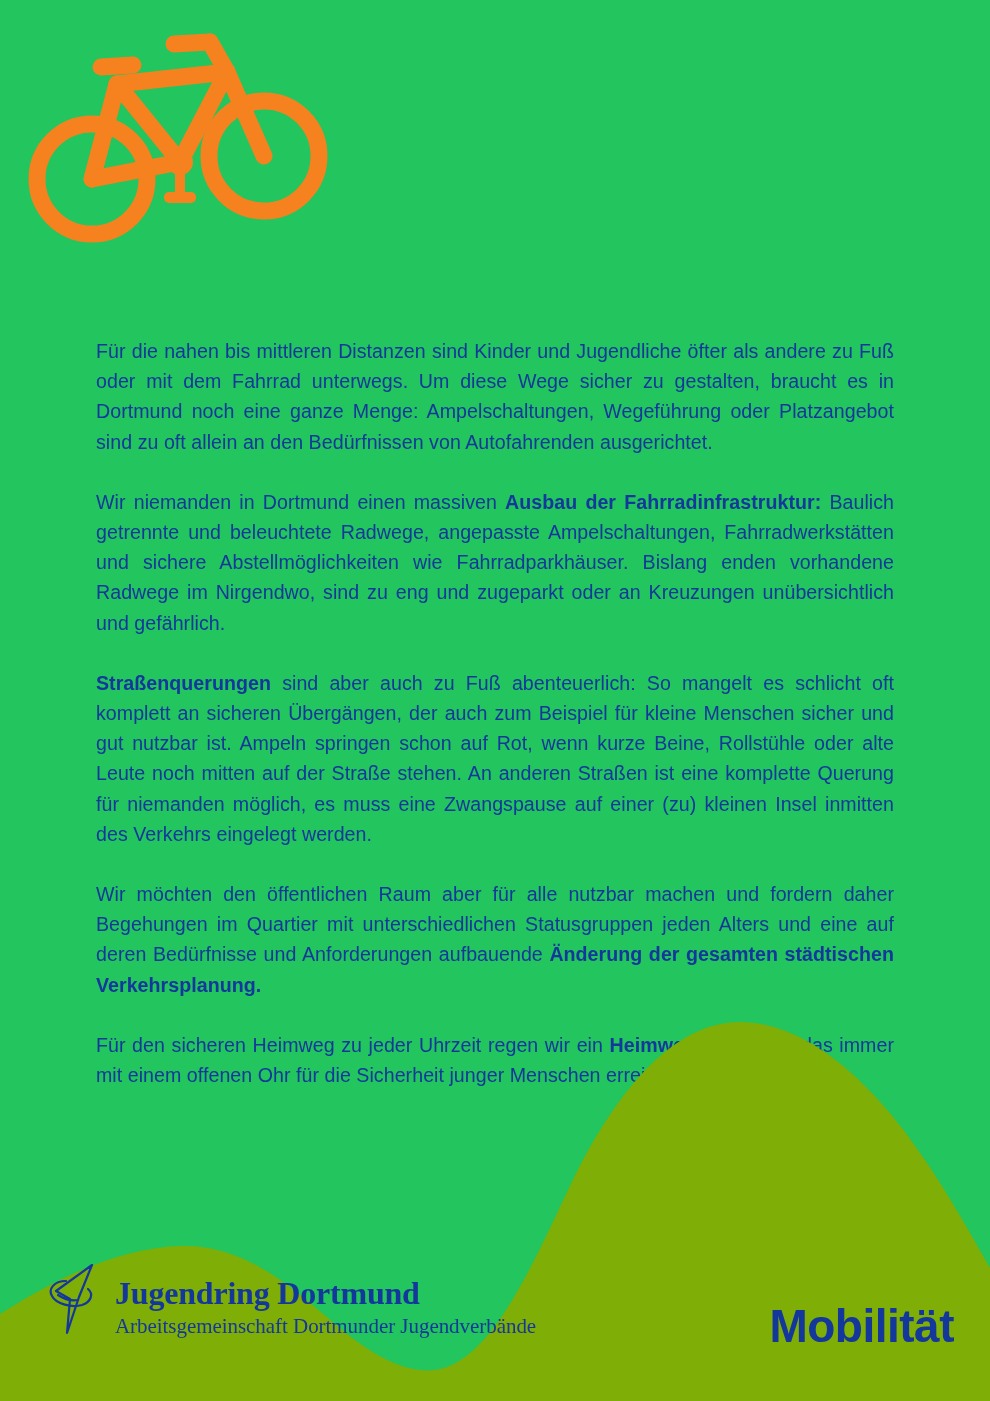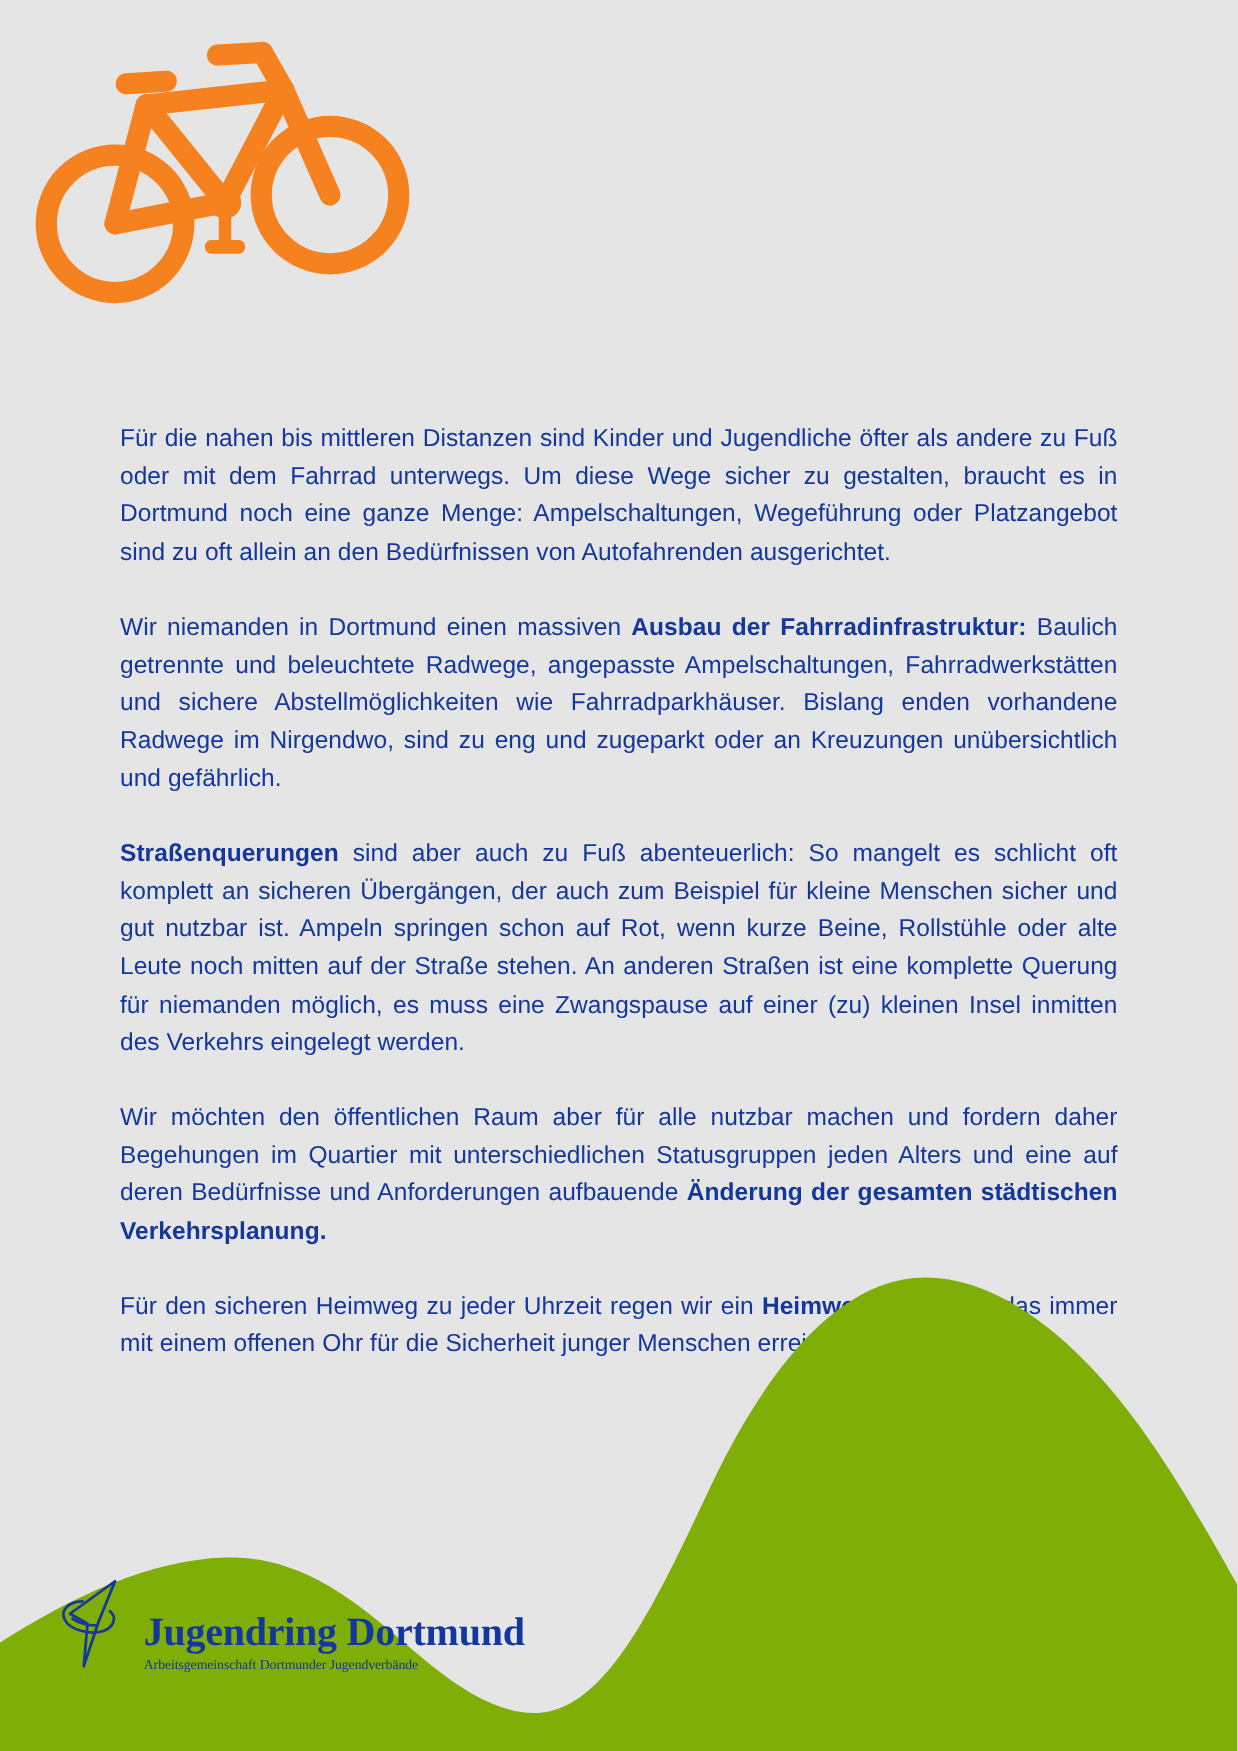--- a/index.html
+++ b/index.html
@@ -13,21 +13,21 @@
     font-family: "Liberation Sans", sans-serif;
     overflow: hidden;
     position: relative;
   }
 
   #poster {
     position: absolute;
     inset: 0;
     width: 990px;
     height: 1401px;
-    background: #e5e5e5;
+    background: #22c55e;
     overflow: hidden;
   }
 
   
   .bike-wrap {
     position: absolute;
     left: 14px;
     top: 24px;
     width: 330px;
     height: 226px;
@@ -80,21 +80,21 @@
   .logo-title {
     color: #14379B;
     font-size: 32px;
     font-weight: 700;
     line-height: 1.04;
     letter-spacing: -0.2px;
     white-space: nowrap;
   }
   .logo-sub {
     color: #14379B;
-    font-size: 11px;
+    font-size: 21px;
     font-weight: 400;
     line-height: 1.2;
     margin-top: 4px;
     letter-spacing: -0.05px;
     white-space: nowrap;
   }
 
   .topic-label {
     position: absolute;
     right: 36px;
@@ -178,14 +178,15 @@
           <path d="M14 34 C 20 38, 28 40, 34 39"></path>
         </g>
       </svg>
     </div>
     <div class="logo-text">
       <div class="logo-title">Jugendring Dortmund</div>
       <div class="logo-sub">Arbeitsgemeinschaft Dortmunder Jugendverbände</div>
     </div>
   </div>
 
+  <div class="topic-label">Mobilität</div>
 
 </div>
 
 </body></html>

